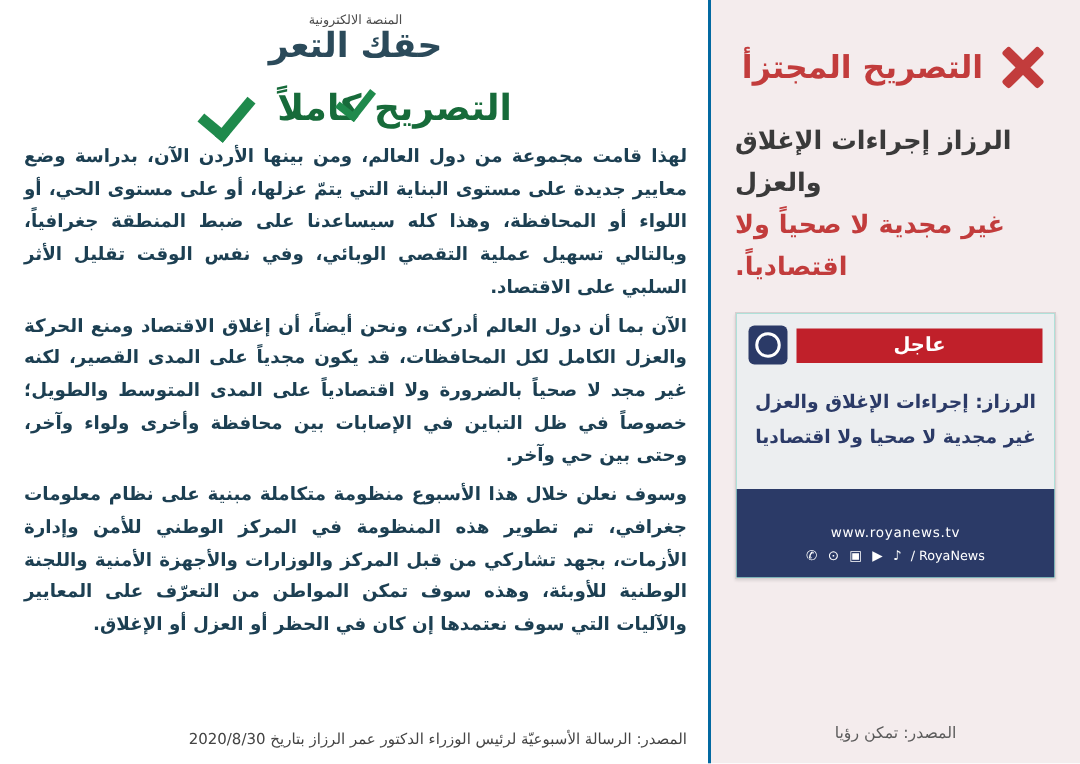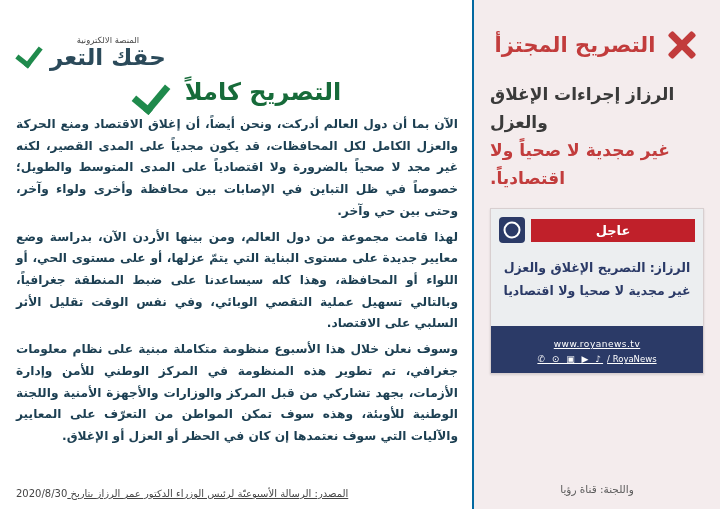--- a/index.html
+++ b/index.html
@@ -117,23 +117,22 @@
     color: #2b3a67;
     font-size: 12.5px;
     font-weight: bold;
     line-height: 1.8;
     text-align: center;
     padding-bottom: 14px;
   }
   .news-bottom {
     background: #2b3a67;
     color: #ffffff;
-    padding: 13px 6px 9px 6px;
+    padding: 25px 6px 9px 6px;
     text-align: center;
-    text-decoration: underline;
   }
   .news-url {
     font-size: 9px;
     letter-spacing: .5px;
     direction: ltr;
   }
   .news-social {
     margin-top: 5px;
     font-size: 8.5px;
     direction: ltr;
@@ -157,26 +156,25 @@
     flex: 1 1 auto;
     height: 509px;
     background: #ffffff;
     padding: 10px 14px 8px 16px;
     display: flex;
     flex-direction: column;
     position: relative;
   }
   .brand {
     display: flex;
-    flex-direction: row;
-    align-items: center;
-    justify-content: flex-end;
+    flex-direction: column;
+    align-items: center;
+    justify-content: space-between;
     gap: 8px;
     height: 46px;
-    margin-top: 20px;
   }
   .brand-text-wrap {
     display: flex;
     flex-direction: column;
     align-items: center;
     line-height: 1.1;
   }
   .brand-small {
     font-size: 8.5px;
     color: #4b4b4b;
@@ -236,25 +234,24 @@
     color: #1c3f52;
     text-align: justify;
     font-weight: bold;
     flex: 1 1 auto;
   }
   .body-left p { margin-bottom: 4px; }
 
   .source-left {
     font-size: 10px;
     color: #444;
-    text-align: left;
+    text-align: right;
     direction: rtl;
     padding-top: 4px;
     line-height: 1.5;
-    text-decoration: underline;
   }
   .source-left .date { direction: ltr; display: inline-block; }
 </style>
 </head>
 <body>
 
 <div class="page">
 
   <div class="panel-right">
 
@@ -268,52 +265,52 @@
       <br>
       <span class="hl">غير مجدية لا صحياً ولا اقتصادياً.</span>
     </div>
 
     <div class="news-card">
       <div class="news-top">
         <div class="breaking-row">
           <div class="breaking-badge">عاجل</div>
           <div class="roya-logo"></div>
         </div>
-        <div class="news-headline">الرزاز: التصريح الإغلاق والعزل غير مجدية لا صحيا ولا اقتصاديا</div>
+        <div class="news-headline">الرزاز: إجراءات الإغلاق والعزل غير مجدية لا صحيا ولا اقتصاديا</div>
       </div>
       <div class="news-bottom">
         <div class="news-url">www.royanews.tv</div>
         <div class="news-social">
           <span class="glyphs">✆ ⊙ ▣ ▶ ♪</span>
           <span>/ RoyaNews</span>
         </div>
       </div>
     </div>
 
-    <div class="source-right">واللجنة: قناة رؤيا</div>
+    <div class="source-right">المصدر: تمكن رؤيا</div>
   </div>
 
   <div class="panel-left">
 
     <div class="brand">
       <div class="brand-text-wrap">
         <div class="brand-small">المنصة الالكترونية</div>
         <div class="brand-main">حقك التعر</div>
       </div>
       <div class="brand-check"></div>
     </div>
 
     <div class="head-left">
       <div class="title-left">التصريح كاملاً</div>
       <div class="check-mark"></div>
     </div>
 
     <div class="body-left">
+      <p>لهذا قامت مجموعة من دول العالم، ومن بينها الأردن الآن، بدراسة وضع معايير جديدة على مستوى البناية التي يتمّ عزلها، أو على مستوى الحي، أو اللواء أو المحافظة، وهذا كله سيساعدنا على ضبط المنطقة جغرافياً، وبالتالي تسهيل عملية التقصي الوبائي، وفي نفس الوقت تقليل الأثر السلبي على الاقتصاد.</p>
       <p>الآن بما أن دول العالم أدركت، ونحن أيضاً، أن إغلاق الاقتصاد ومنع الحركة والعزل الكامل لكل المحافظات، قد يكون مجدياً على المدى القصير، لكنه غير مجد لا صحياً بالضرورة ولا اقتصادياً على المدى المتوسط والطويل؛ خصوصاً في ظل التباين في الإصابات بين محافظة وأخرى ولواء وآخر، وحتى بين حي وآخر.</p>
-      <p>لهذا قامت مجموعة من دول العالم، ومن بينها الأردن الآن، بدراسة وضع معايير جديدة على مستوى البناية التي يتمّ عزلها، أو على مستوى الحي، أو اللواء أو المحافظة، وهذا كله سيساعدنا على ضبط المنطقة جغرافياً، وبالتالي تسهيل عملية التقصي الوبائي، وفي نفس الوقت تقليل الأثر السلبي على الاقتصاد.</p>
       <p>وسوف نعلن خلال هذا الأسبوع منظومة متكاملة مبنية على نظام معلومات جغرافي، تم تطوير هذه المنظومة في المركز الوطني للأمن وإدارة الأزمات، بجهد تشاركي من قبل المركز والوزارات والأجهزة الأمنية واللجنة الوطنية للأوبئة، وهذه سوف تمكن المواطن من التعرّف على المعايير والآليات التي سوف نعتمدها إن كان في الحظر أو العزل أو الإغلاق.</p>
     </div>
 
     <div class="source-left">
       <span>المصدر: الرسالة الأسبوعيّة لرئيس الوزراء الدكتور عمر الرزاز بتاريخ</span>
       <span class="date">2020/8/30</span>
     </div>
   </div>
 
 </div>

